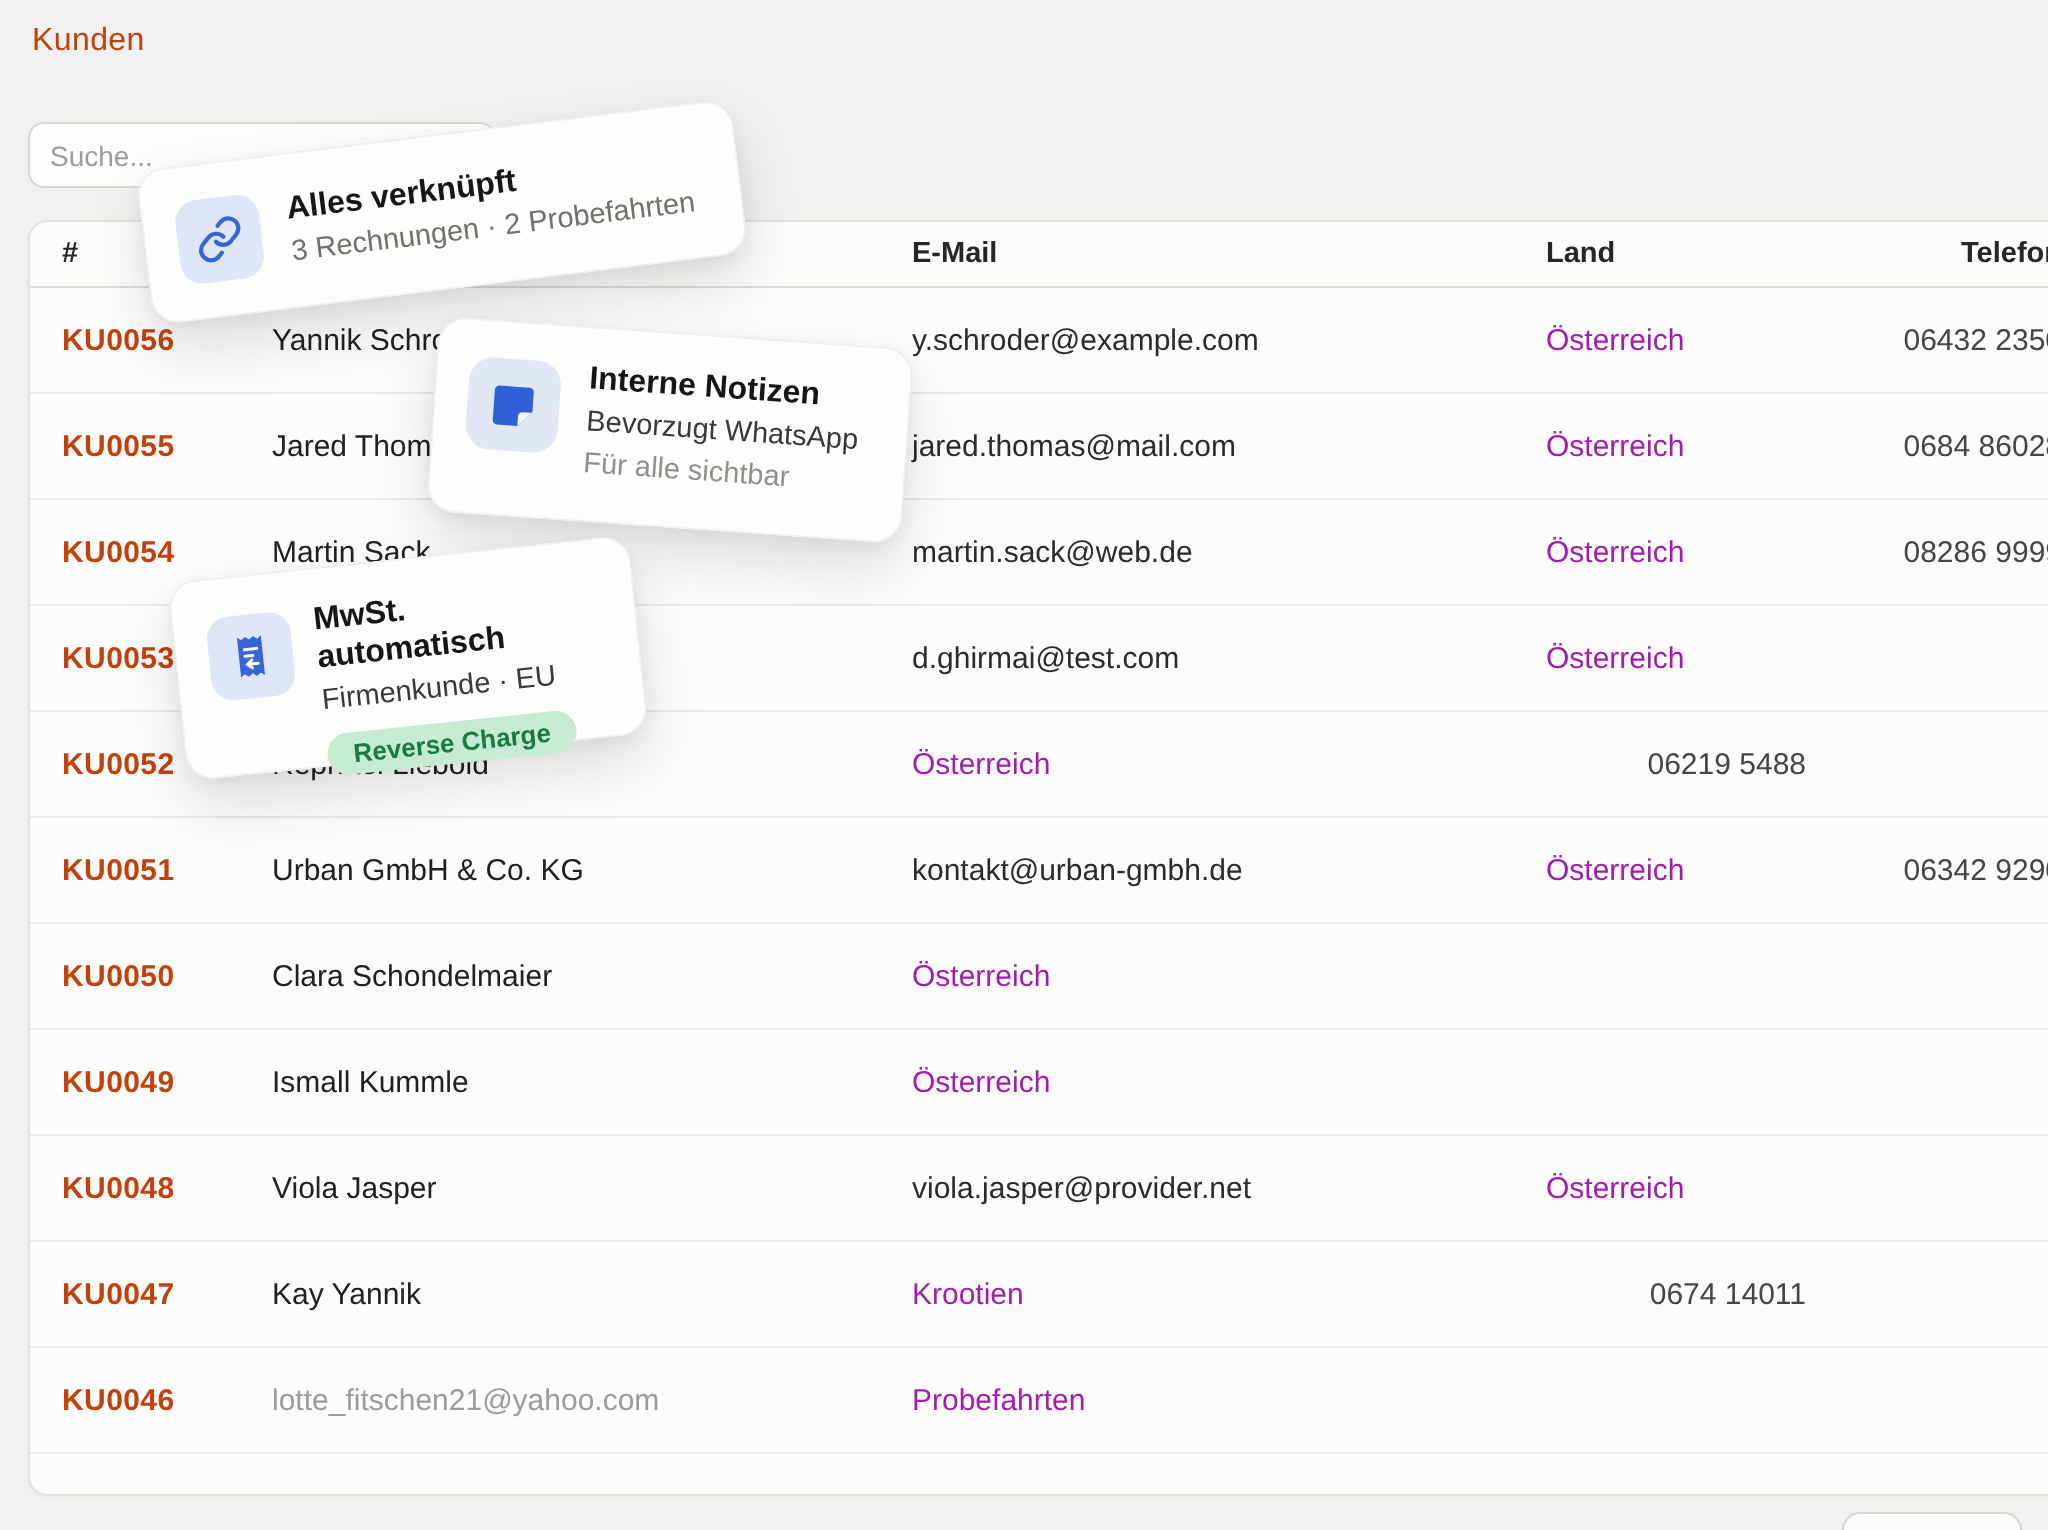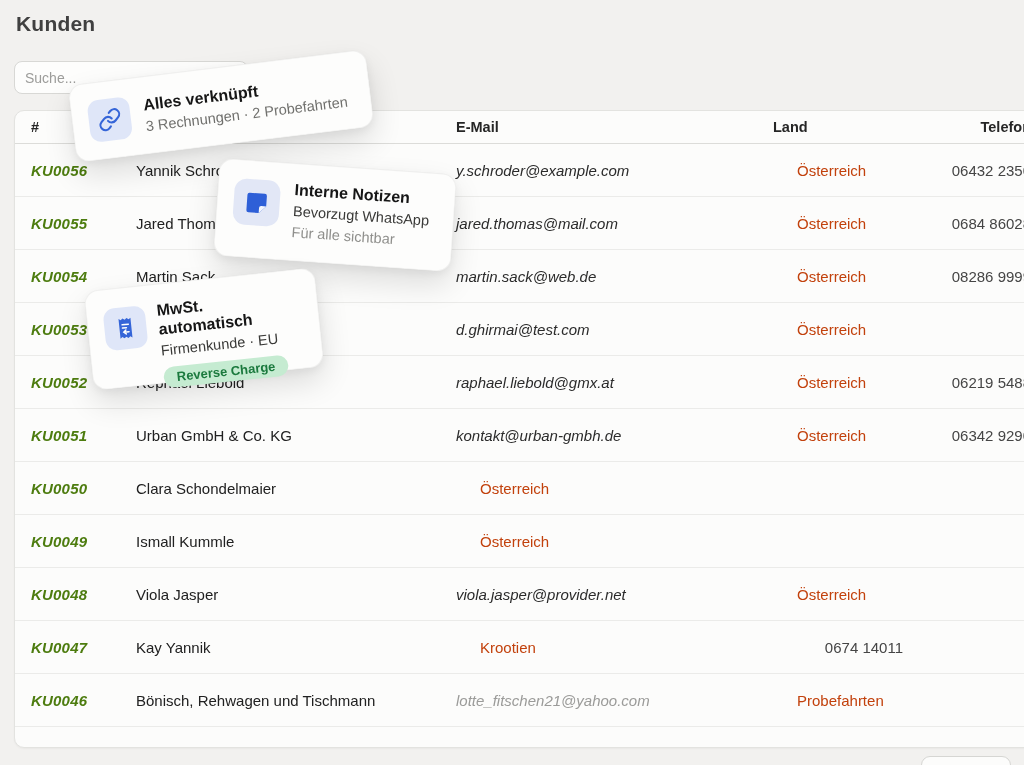--- a/index.html
+++ b/index.html
@@ -6,21 +6,21 @@
   html,body { width:1024px; height:765px; }
   body {
     position:relative;
     overflow:hidden;
     background:#f2f1ef;
     font-family:"Liberation Sans", sans-serif;
     color:#242424;
   }
   .page-title {
     position:absolute; left:16px; top:12px;
-    font-size:21px; font-weight:700; color:#404040;
+    font-size:16px; font-weight:400; color:#c2410c;
     letter-spacing:0.2px;
   }
   .search-input {
     position:absolute; left:14px; top:61px;
     width:234px; height:33px;
     background:#fdfdfc;
     border:1px solid #d8d8d5;
     border-radius:8px;
     padding:0 10px;
     font-size:14px; color:#333;
@@ -50,27 +50,27 @@
     border-bottom:1px solid #dcdcd9;
     font-size:14.5px; font-weight:600; color:#262626;
   }
   .trow {
     height:53px;
     border-bottom:1px solid #ebebe9;
     font-size:15px;
   }
   .trow:last-child { border-bottom:none; }
   .cid {
-    color:#4d7c0f; font-weight:600; text-decoration:none;
-    letter-spacing:0.2px; cursor:pointer;font-style:italic;
+    color:#c2410c; font-weight:600; text-decoration:none;
+    letter-spacing:0.2px; cursor:pointer;
   }
   .cname { color:#212121; }
-  .cemail { color:#2b2b2b;font-style:italic; }
+  .cemail { color:#2b2b2b; }
   .cemail.muted { color:#9b9b99; }
-  .cland { color:#c2410c;margin-left:24px; }
+  .cland { color:#a21caf; }
   .cphone, .th-phone { text-align:right; padding-right:30px; }
   .cphone { color:#454545; }
 
   
   .tip {
     position:absolute;
     background:#fdfdfc;
     border:1px solid rgba(0,0,0,0.05);
     border-radius:14px;
     box-shadow:0 14px 30px rgba(0,0,0,.12), 0 3px 8px rgba(0,0,0,.05);
@@ -160,21 +160,20 @@
       <div class="trow">
         <a class="cid">KU0053</a>
         <span class="cname"></span>
         <span class="cemail">d.ghirmai@test.com</span>
         <span class="cland">Österreich</span>
         <span class="cphone"></span>
       </div>
       <div class="trow">
         <a class="cid">KU0052</a>
         <span class="cname">Rephael Liebold</span>
-        <span class="cemail">raphael.liebold@gmx.at</span>
         <span class="cland">Österreich</span>
         <span class="cphone">06219 5488</span>
       </div>
       <div class="trow">
         <a class="cid">KU0051</a>
         <span class="cname">Urban GmbH &amp; Co. KG</span>
         <span class="cemail">kontakt@urban-gmbh.de</span>
         <span class="cland">Österreich</span>
         <span class="cphone">06342 9290</span>
       </div>
@@ -198,21 +197,20 @@
         <span class="cphone"></span>
       </div>
       <div class="trow">
         <a class="cid">KU0047</a>
         <span class="cname">Kay Yannik</span>
         <span class="cland">Krootien</span>
         <span class="cphone">0674 14011</span>
       </div>
       <div class="trow">
         <a class="cid">KU0046</a>
-        <span class="cname">Bönisch, Rehwagen und Tischmann</span>
         <span class="cemail muted">lotte_fitschen21@yahoo.com</span>
         <span class="cland">Probefahrten</span>
         <span class="cphone"></span>
       </div>
       <div class="trow">
         <a class="cid">KU0045</a>
         <span class="cname">Jenna Pietsch</span>
         <span class="cemail">jenny.dietsch@slowakei.sk</span>
         <span class="cland">Slowakei</span>
         <span class="cphone">0660 90060</span>

